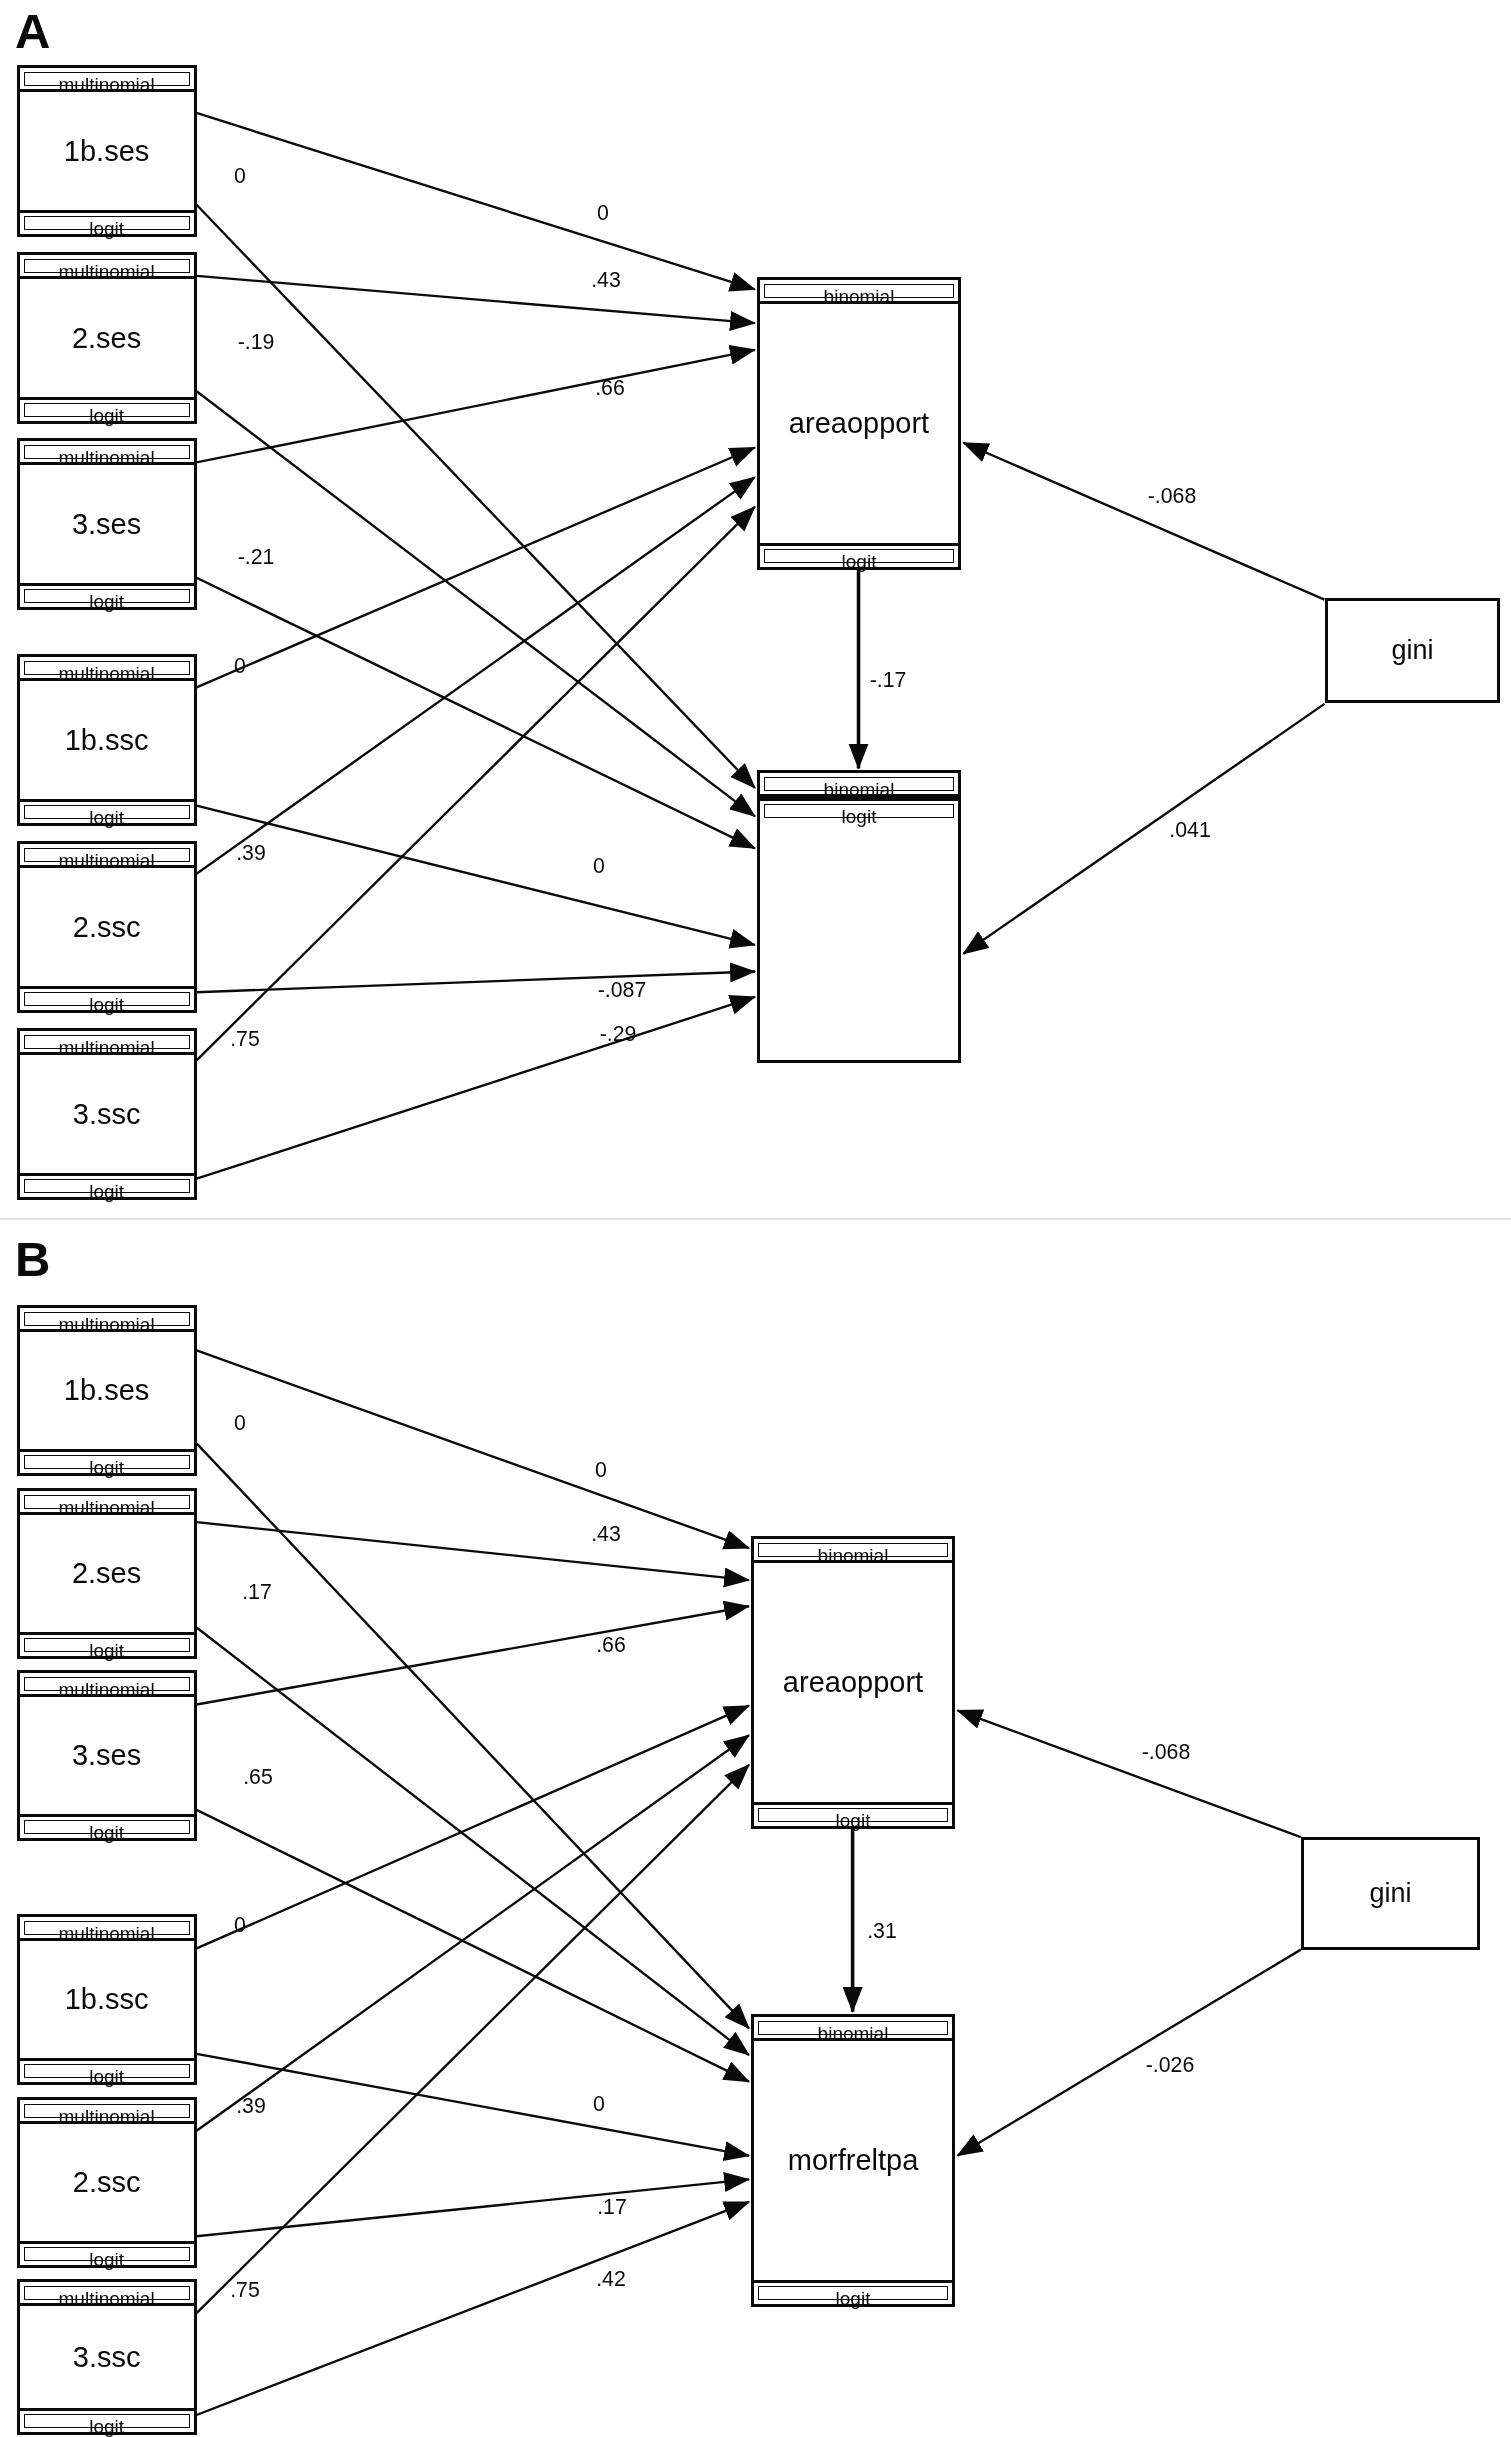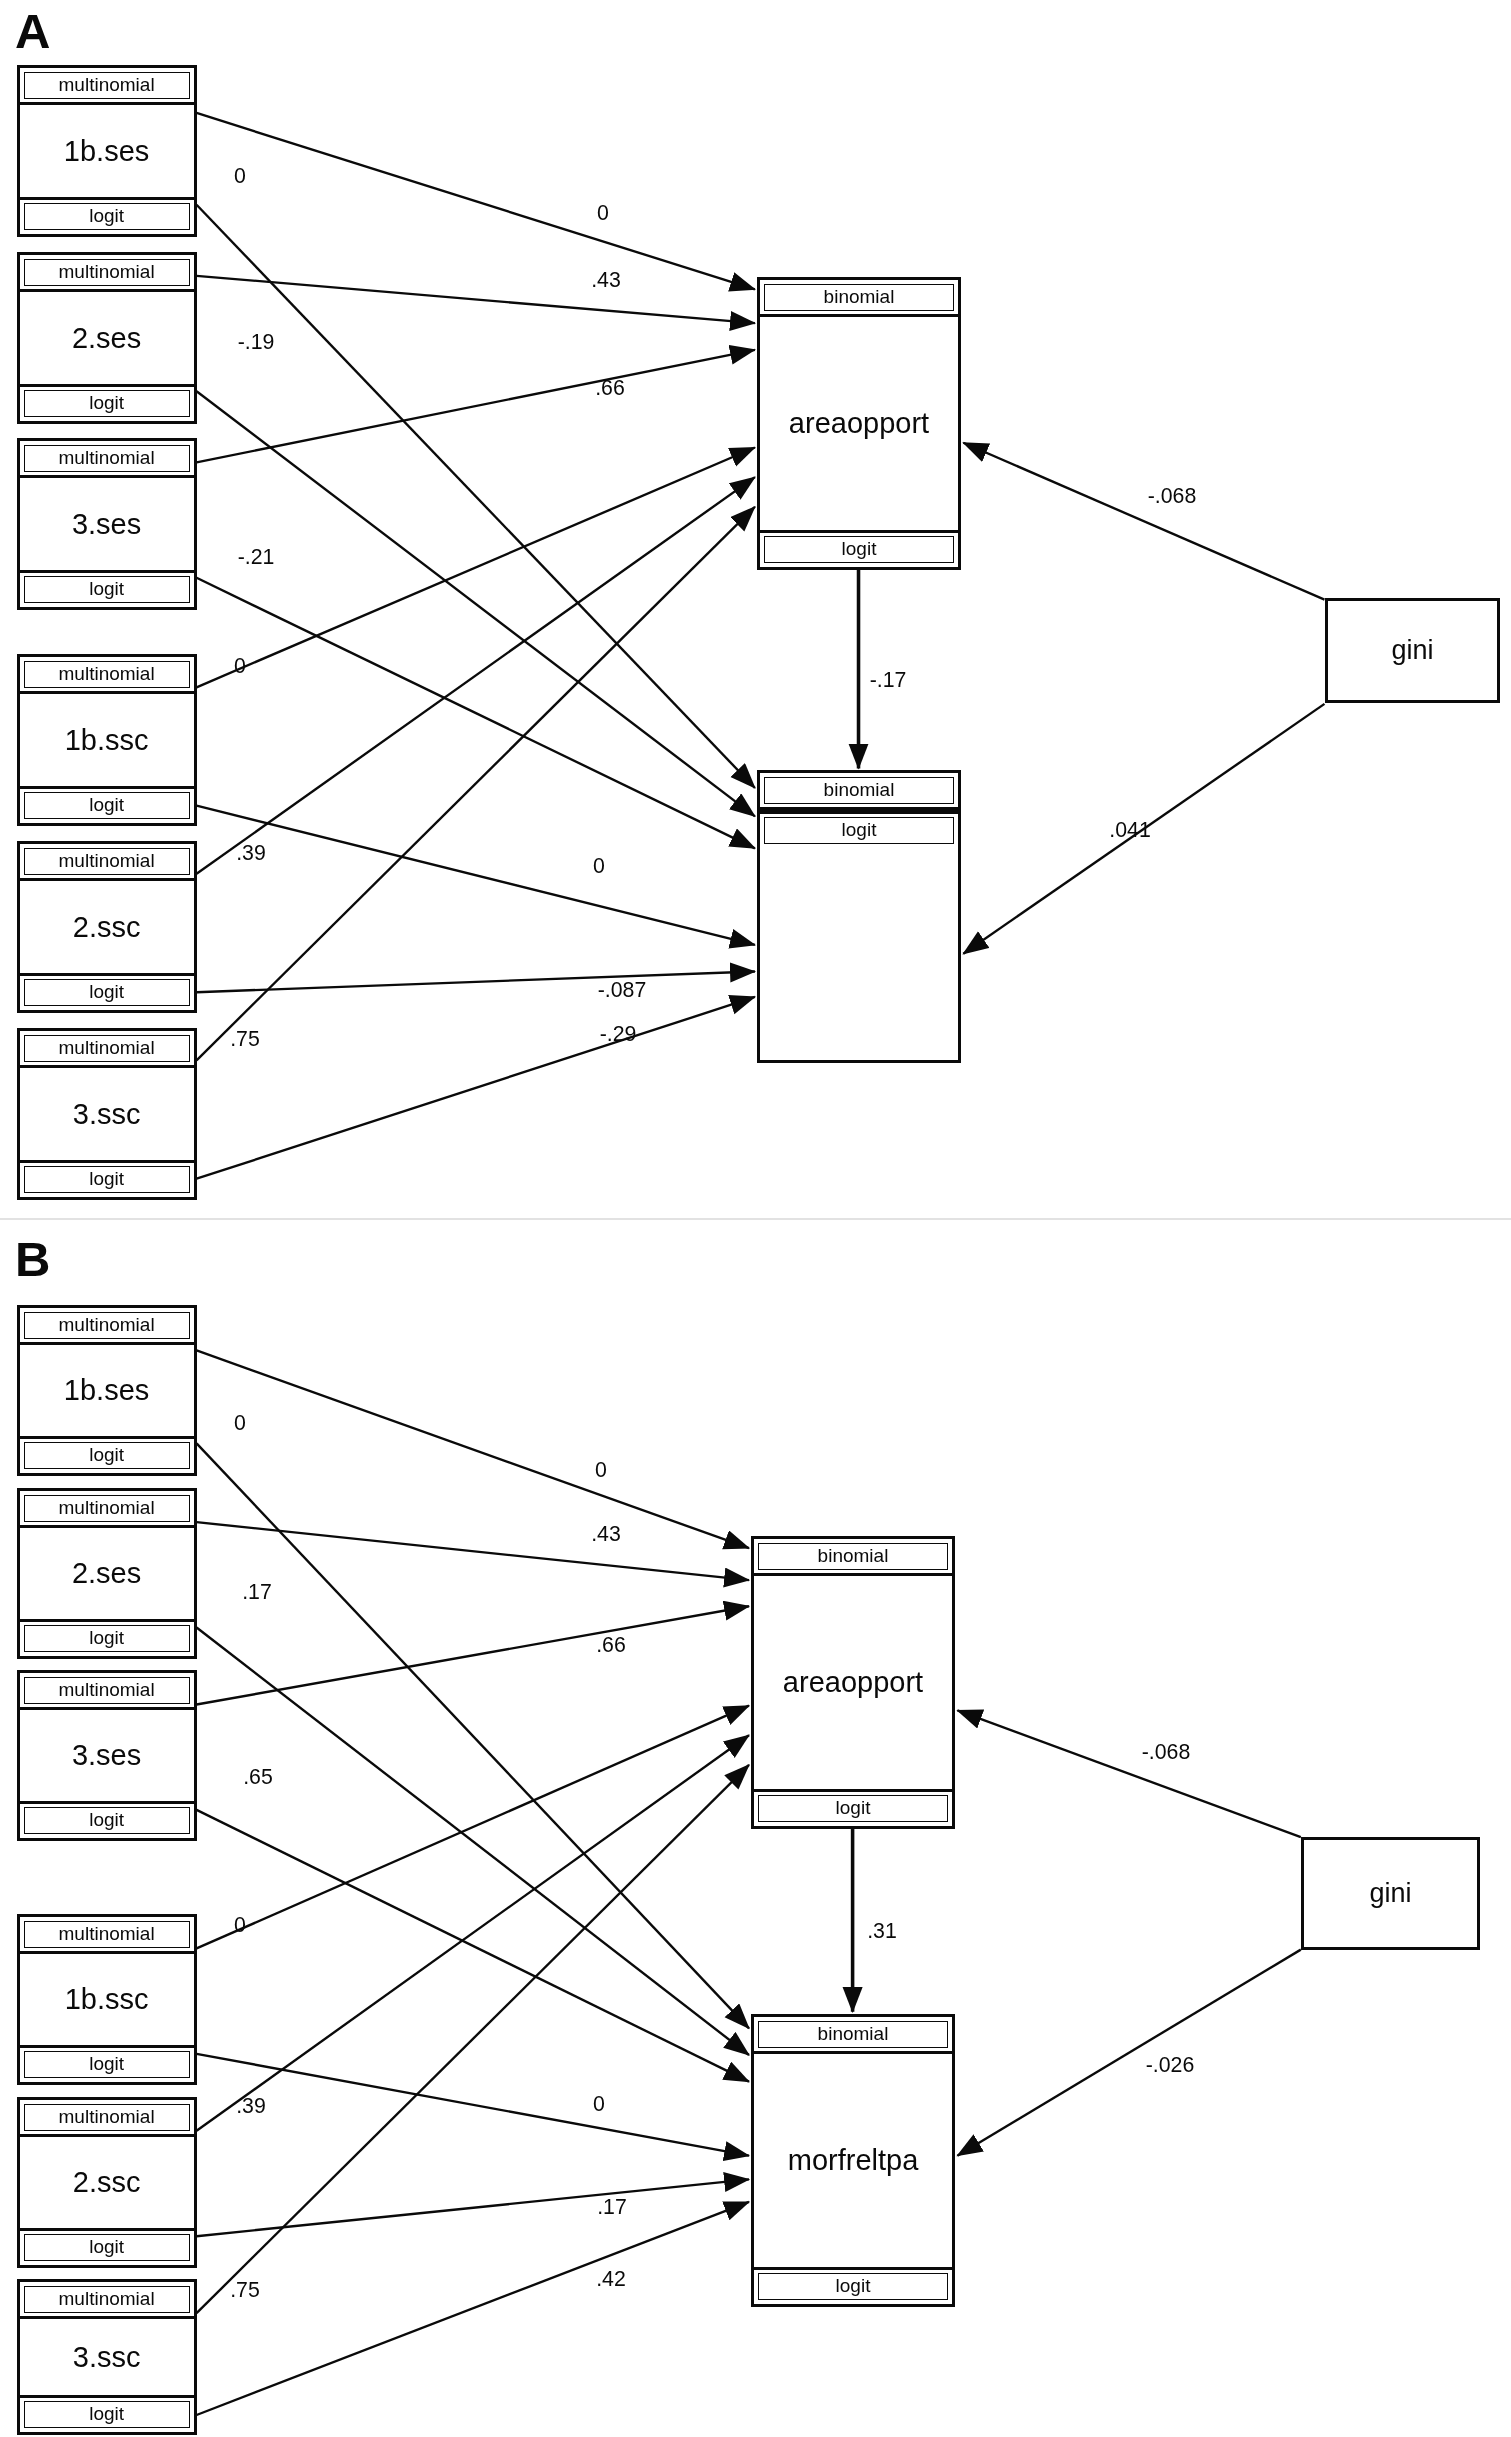--- a/index.html
+++ b/index.html
@@ -3,21 +3,21 @@
 <meta charset="utf-8">
 <style>
   html,body{margin:0;padding:0;background:#ffffff;}
   #canvas{position:relative;width:1511px;height:2438px;background:#ffffff;
           font-family:"Liberation Sans",sans-serif;color:#0a0a0a;overflow:hidden;}
   .panel-letter{position:absolute;font-size:49px;font-weight:800;letter-spacing:1.2px;}
   .node{position:absolute;border:3px solid #0a0a0a;background:#ffffff;box-sizing:border-box;
         display:flex;flex-direction:column;}
   .bandwrap{padding:3.6px 4.1px 0 4.1px;}
   .bandwrap.bottom{padding:0 4.1px 3.6px 4.1px;border-radius:15px;}
-  .band{border:1.8px solid #0a0a0a;text-align:center;font-size:19px;line-height:24px;height:27px;
+  .band{border:1.8px solid #0a0a0a;text-align:center;font-size:19px;line-height:24px;height:14px;
         box-sizing:border-box;background:#fff;}
   .sep{height:3.6px;background:#0a0a0a;width:100%;margin-top:3px;}
   .sep.b{margin-top:0;margin-bottom:3px;}
   .nodename{flex:1;display:flex;align-items:center;justify-content:center;font-size:29px;}
   .plain{position:absolute;border:3px solid #0a0a0a;background:#fff;box-sizing:border-box;
          display:flex;align-items:center;justify-content:center;font-size:27px;}
   .plabel{position:absolute;transform:translate(-50%,-50%);font-size:21.3px;white-space:nowrap;}
   .divider{position:absolute;left:0;width:1511px;height:1.8px;background:#e2e2e2;}
   svg{position:absolute;left:0;top:0;}
   svg line{stroke:#0a0a0a;}
@@ -177,21 +177,21 @@
   <div class="plabel" style="left:256px;top:342px;">-.19</div>
   <div class="plabel" style="left:256px;top:557px;">-.21</div>
   <div class="plabel" style="left:240px;top:666px;">0</div>
   <div class="plabel" style="left:251px;top:853px;">.39</div>
   <div class="plabel" style="left:245px;top:1039px;">.75</div>
   <div class="plabel" style="left:599px;top:866px;">0</div>
   <div class="plabel" style="left:622px;top:990px;text-align:right;">-.087</div>
   <div class="plabel" style="left:618px;top:1034px;">-.29</div>
   <div class="plabel" style="left:888px;top:680px;">-.17</div>
   <div class="plabel" style="left:1172px;top:496px;">-.068</div>
-  <div class="plabel" style="left:1130px;top:830px;text-align:center;">.041</div>
+  <div class="plabel" style="left:1190px;top:830px;text-align:center;">.041</div>
 
   <div class="divider" style="top:1218px;"></div>
 
   <div class="panel-letter" style="left:15px;top:1231px;">B</div>
 
   <div class="node" style="left:16.6px;top:1305px;width:180px;height:171px;">
     <div class="bandwrap">
         <div class="band">multinomial</div>
       </div>
     <div class="sep"></div>

